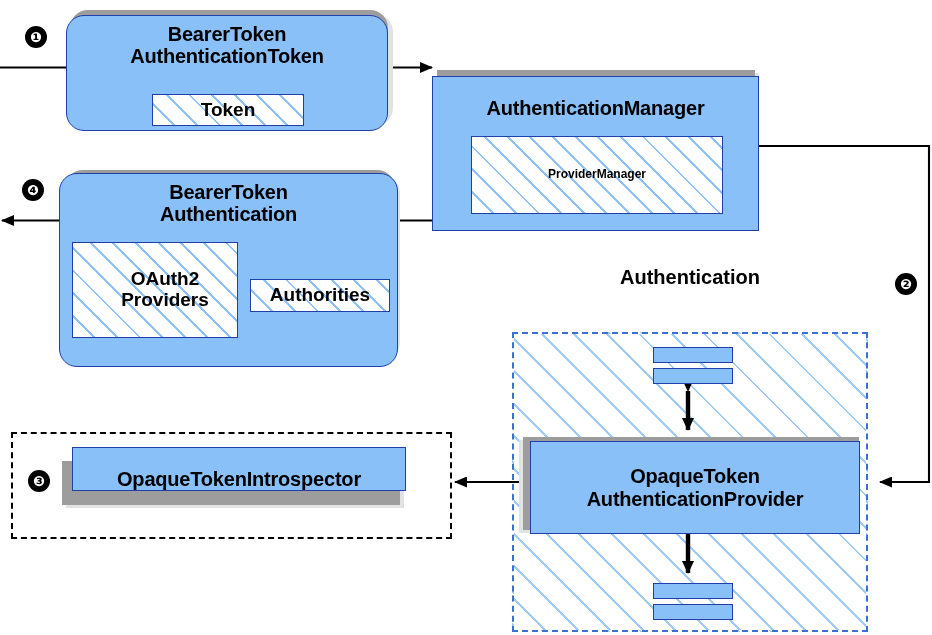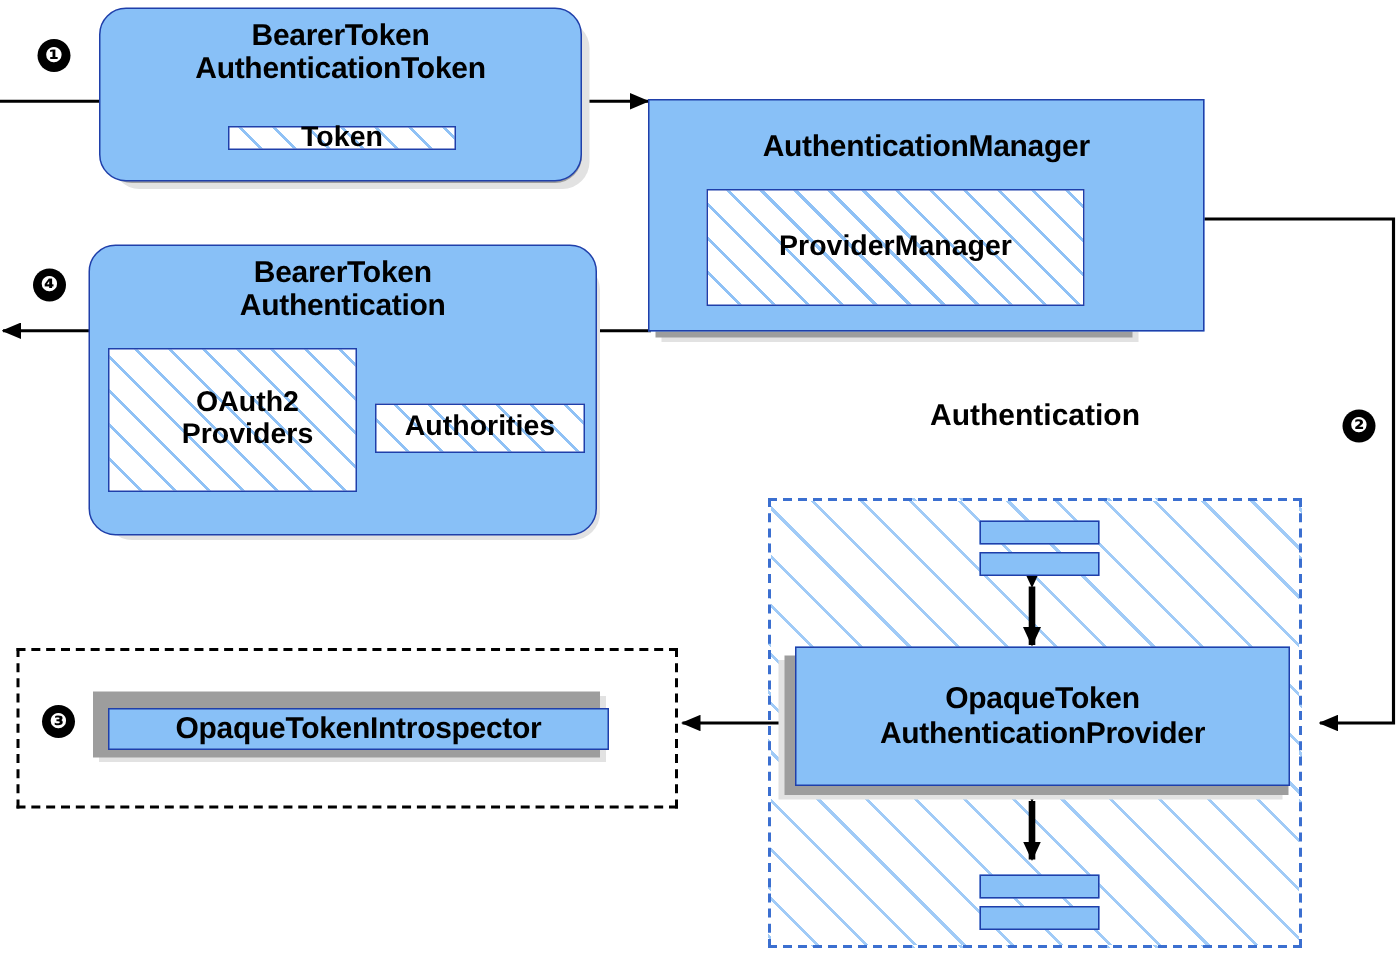--- a/index.html
+++ b/index.html
@@ -26,20 +26,21 @@
     height: 635px;
     overflow: visible;
   }
   svg.layer.lines { z-index: 5; }
 
   
   .node {
     position: absolute;
     box-sizing: border-box;
     z-index: 10;
+    margin-top: 10px;
   }
   .shadow {
     position: absolute;
     box-sizing: border-box;
     background: #9d9d9d;
     z-index: 8;
   }
   .shadow2 {
     position: absolute;
     box-sizing: border-box;
@@ -194,31 +195,31 @@
   <div class="badge" style="left:28px; top:470px;">❸</div>
   <div class="badge" style="left:22px; top:179px;">❹</div>
 
   <div class="shadow2 rounded-shadow" style="left:75px; top:14px; width:318px; height:112px;"></div>
   <div class="shadow rounded-shadow" style="left:70px; top:10px; width:318px; height:112px;"></div>
   <div class="node blue-box rounded" style="left:66px; top:5px; width:322px; height:116px;">
     <div class="node-title" style="margin-top:7px; font-size:20px;">
       <div>BearerToken</div>
       <div>AuthenticationToken</div>
     </div>
-    <div class="hatch-white" style="position:absolute; left:85px; top:78px; width:152px; height:16px;">
+    <div class="hatch-white" style="position:absolute; left:85px; top:78px; width:152px; height:32px;">
       <span class="lbl" style="font-size:19px;">Token</span>
     </div>
   </div>
 
   <div class="shadow2" style="left:441px; top:73px; width:318px; height:155px;"></div>
   <div class="shadow" style="left:437px; top:70px; width:318px; height:155px;"></div>
-  <div class="node blue-box" style="left:432px; top:66px; width:371px; height:155px;">
+  <div class="node blue-box" style="left:432px; top:66px; width:327px; height:155px;">
     <div class="node-title" style="margin-top:20px; font-size:20px;">AuthenticationManager</div>
     <div class="hatch-white" style="position:absolute; left:38px; top:59px; width:252px; height:78px;">
-      <span class="lbl" style="font-size:19px;">ProviderManager</span>
+      <span class="lbl" style="font-size:12px;">ProviderManager</span>
     </div>
   </div>
 
   <div class="shadow2 rounded-shadow" style="left:70px; top:175px; width:330px; height:185px;"></div>
   <div class="shadow rounded-shadow" style="left:65px; top:170px; width:330px; height:185px;"></div>
   <div class="node blue-box rounded" style="left:59px; top:163px; width:339px; height:194px;">
     <div class="node-title" style="margin-top:7px; font-size:20px;">
       <div>BearerToken</div>
       <div>Authentication</div>
     </div>
@@ -228,21 +229,21 @@
         <div>Providers</div>
       </div>
     </div>
     <div class="hatch-white" style="position:absolute; left:190px; top:105px; width:140px; height:33px;">
       <span class="lbl" style="font-size:19px;">Authorities</span>
     </div>
   </div>
 
   <div class="shadow2" style="left:66px; top:464px; width:338px; height:44px;"></div>
   <div class="shadow" style="left:62px; top:461px; width:338px; height:44px;"></div>
-  <div class="node blue-box" style="left:72px; top:472px; width:334px; height:28px; display:flex; align-items:center; justify-content:center;">
+  <div class="node blue-box" style="left:72px; top:437px; width:334px; height:44px; display:flex; align-items:flex-end; justify-content:center;">
     <span class="node-title" style="font-size:20px;">OpaqueTokenIntrospector</span>
   </div>
 
   <div class="shadow2" style="left:519px; top:440px; width:336px; height:93px;"></div>
   <div class="shadow" style="left:523px; top:437px; width:336px; height:93px;"></div>
   <div class="node blue-box" style="left:530px; top:431px; width:330px; height:93px; display:flex; align-items:center; justify-content:center;">
     <div class="node-title" style="font-size:20px;">
       <div>OpaqueToken</div>
       <div>AuthenticationProvider</div>
     </div>

